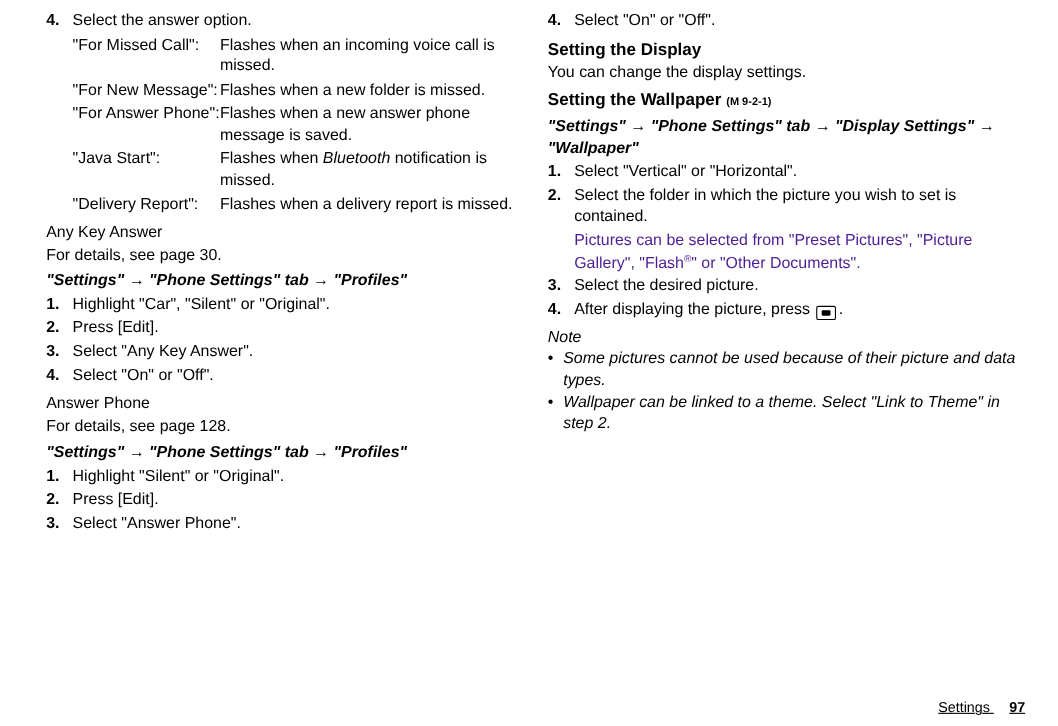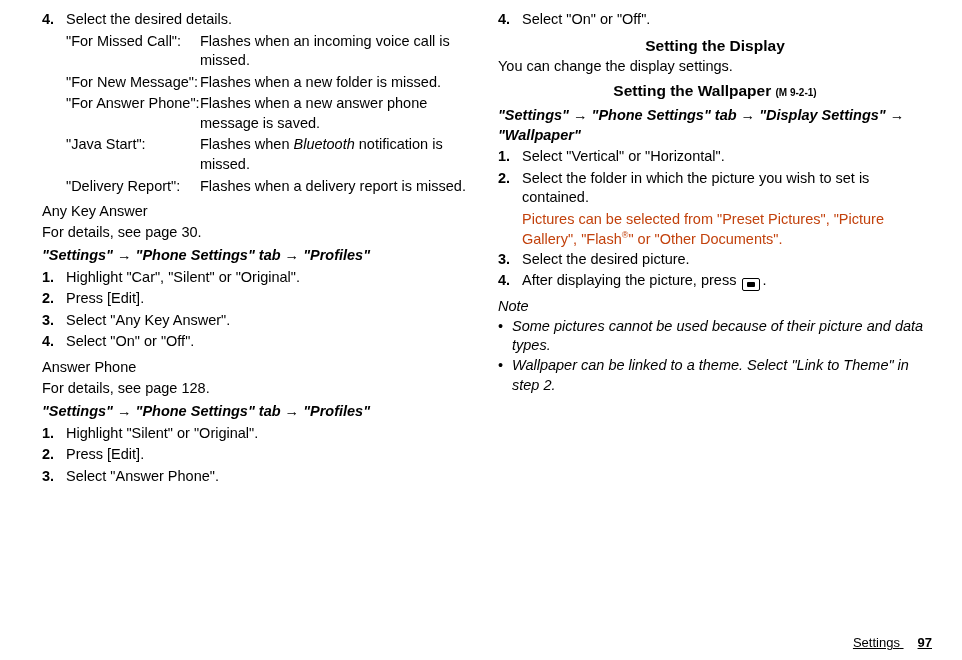--- a/index.html
+++ b/index.html
@@ -19,56 +19,56 @@
       gap: 22px;
     }
     .col { flex: 1; }
     .step { display: flex; margin-bottom: 2px; }
     .step-num { font-weight: bold; width: 24px; flex-shrink:0; }
     .step-text { flex: 1; }
     .option-row { display: flex; margin-bottom: 2px; margin-left:24px;}
     .option-label { width: 134px; flex-shrink:0; }
     .option-desc { flex: 1; }
     .heading-sub { font-weight: normal; margin-top: 6px; margin-bottom: 0px; }
-    .heading-section { font-weight: bold; margin-top: 6px; margin-bottom: 1px; font-size:15.5px;text-align:center;}
+    .heading-section { font-weight: bold; margin-top: 6px; margin-bottom: 1px; font-size:15.5px;}
     .nav-path { font-style: italic; font-weight: bold; margin-top: 4px; margin-bottom:2px;}
     .note-line { margin-top:1px; }
     .note-label { font-style: italic; font-weight: normal; margin-top:6px;}
     .bullet-row { display:flex; }
     .bullet-mark { width:14px; flex-shrink:0;}
     .bullet-text { flex:1; font-style: italic;}
     .sup { vertical-align: super; font-size: 9px; }
     .center-btn {
       display:inline-flex; align-items:center; justify-content:center;
       width:18px; height:13px; border:1.3px solid #000; border-radius:2px;
       vertical-align: -2px; margin:0 2px; position:relative;
     }
     .center-btn::after{
       content:""; width:8px; height:5px; background:#000; border-radius:1px;
     }
-    .sub-note { margin-left:24px; margin-top:1px; color:#c2410c;}
+    .sub-note { margin-left:24px; margin-top:1px; color:#4c1d95;}
     .mcode { font-weight:bold; }
     .footer {
       position:absolute; bottom:8px; right:30px;
       font-size:13px;
       text-decoration:underline;
     }
     .footer .pagenum { font-weight:bold; margin-left:14px;}
     .em { font-style: italic; }
   </style>
 </head>
 <body>
 
 <div class="page">
 
   <div class="col">
 
     <div class="step">
       <div class="step-num">4.</div>
-      <div class="step-text">Select the desired details.</div>
+      <div class="step-text">Select the answer option.</div>
     </div>
 
     <div class="option-row">
       <div class="option-label">"For Missed Call":</div>
       <div class="option-desc">Flashes when an incoming voice call is missed.</div>
     </div>
     <div class="option-row">
       <div class="option-label">"For New Message":</div>
       <div class="option-desc">Flashes when a new folder is missed.</div>
     </div>

